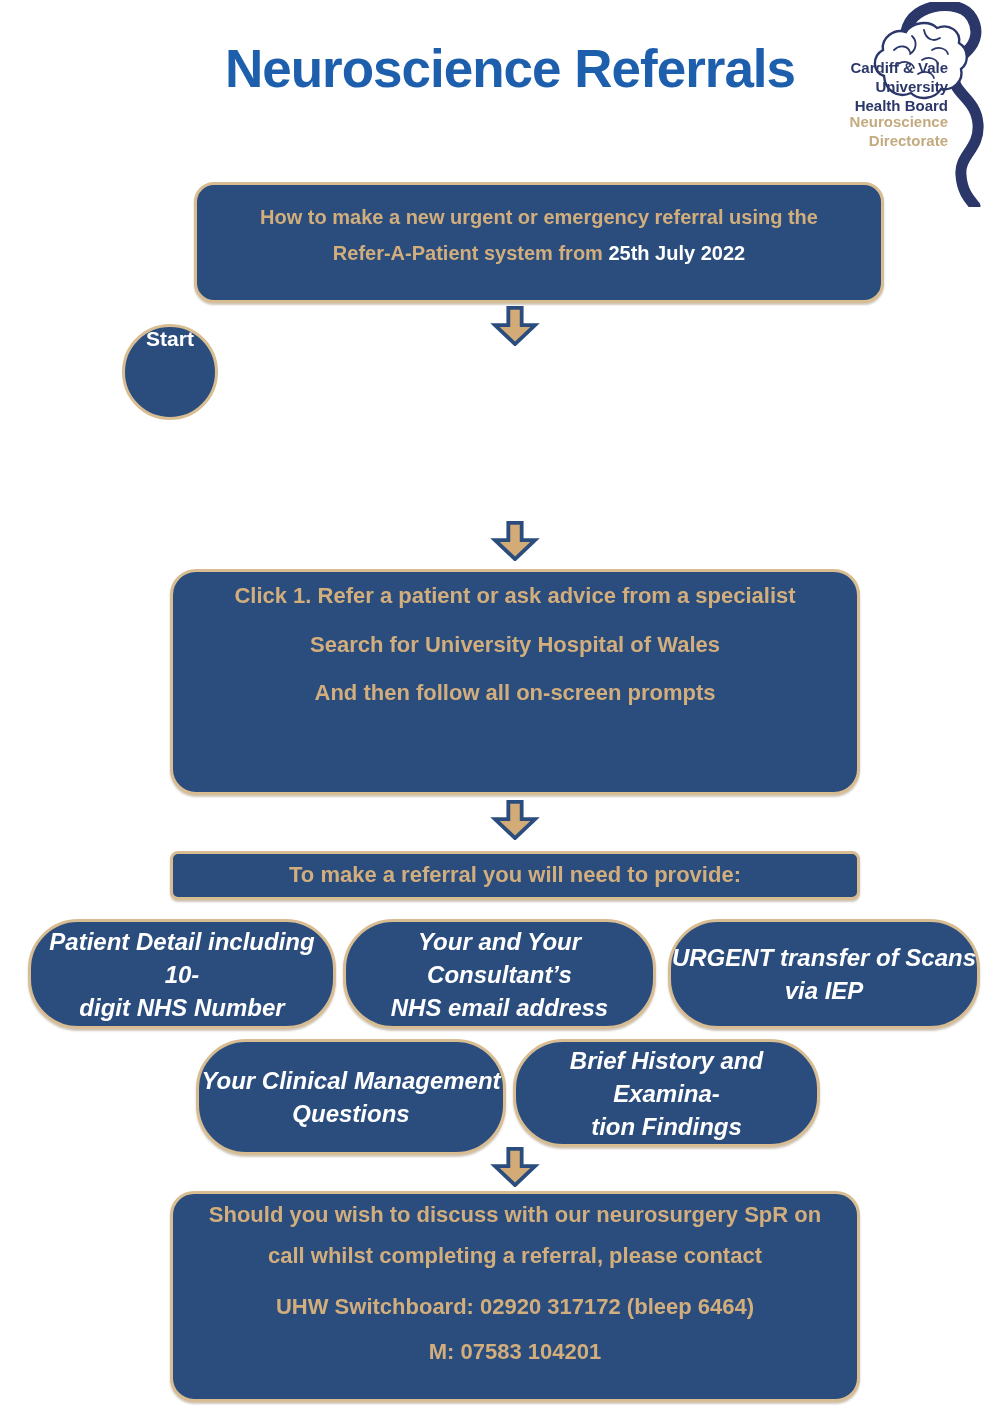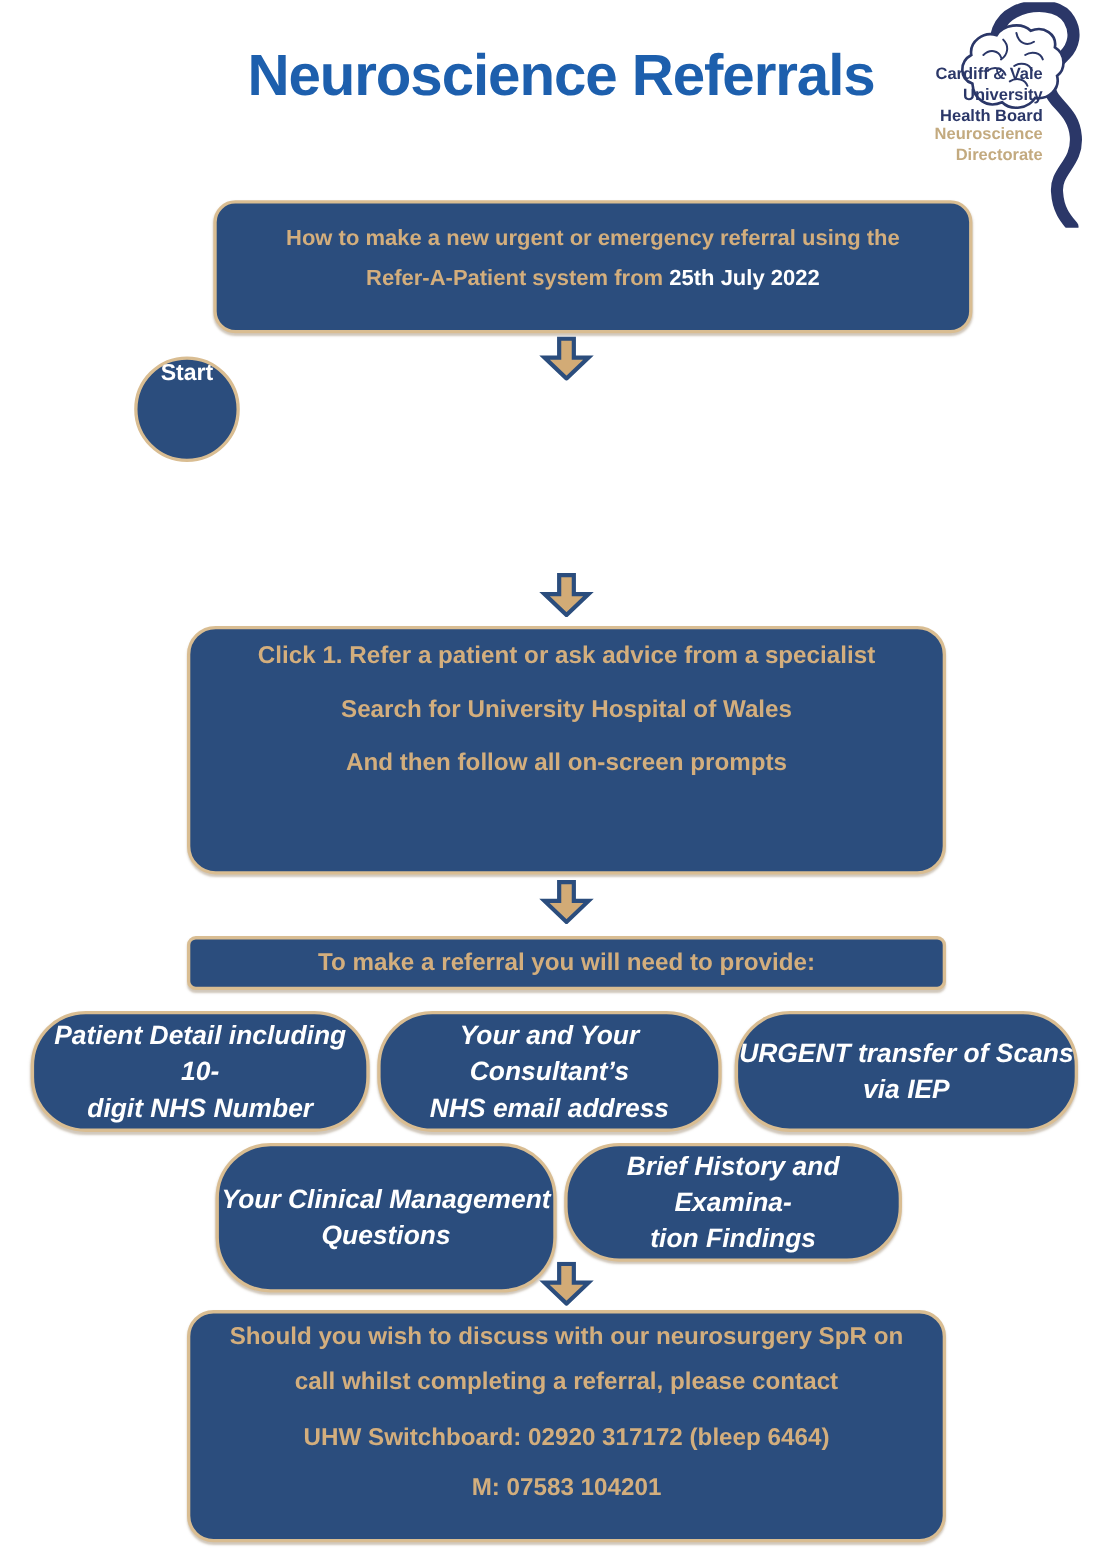--- a/index.html
+++ b/index.html
@@ -51,21 +51,21 @@
   .pill{
     position:absolute;box-sizing:border-box;height:110px;border-radius:50px;
     background:var(--box-fill,#2b4d7d);border:3px solid var(--border-tan,#d9bd92);
     box-shadow:0 2px 2px rgba(120,95,60,.35);
     color:#ffffff;font-size:24px;line-height:33px;text-align:center;
     display:flex;flex-direction:column;align-items:center;justify-content:center;font-style:italic;
   }
   .p1{left:28px; top:919px;width:308px;}
   .p2{left:343px;top:919px;width:313px;}
   .p3{left:668px;top:919px;width:312px;}
-  .p4{left:196px;top:1039px;width:310px;height:136px;}
+  .p4{left:196px;top:1039px;width:310px;height:116px;}
   .p5{left:513px;top:1039px;width:307px;height:108px;}
   
   .arrow{position:absolute;left:487px;width:56px;height:40px;}
   .a1{top:306px;}.a2{top:521px;}.a3{top:800px;}.a4{top:1147px;}
   .arrow path{fill:var(--arrow-fill,#d2ab76);stroke:var(--arrow-outline,#2b4d7d);stroke-width:4;stroke-linejoin:miter;}
 </style>
 </head>
 <body>
 
 <div class="page">

